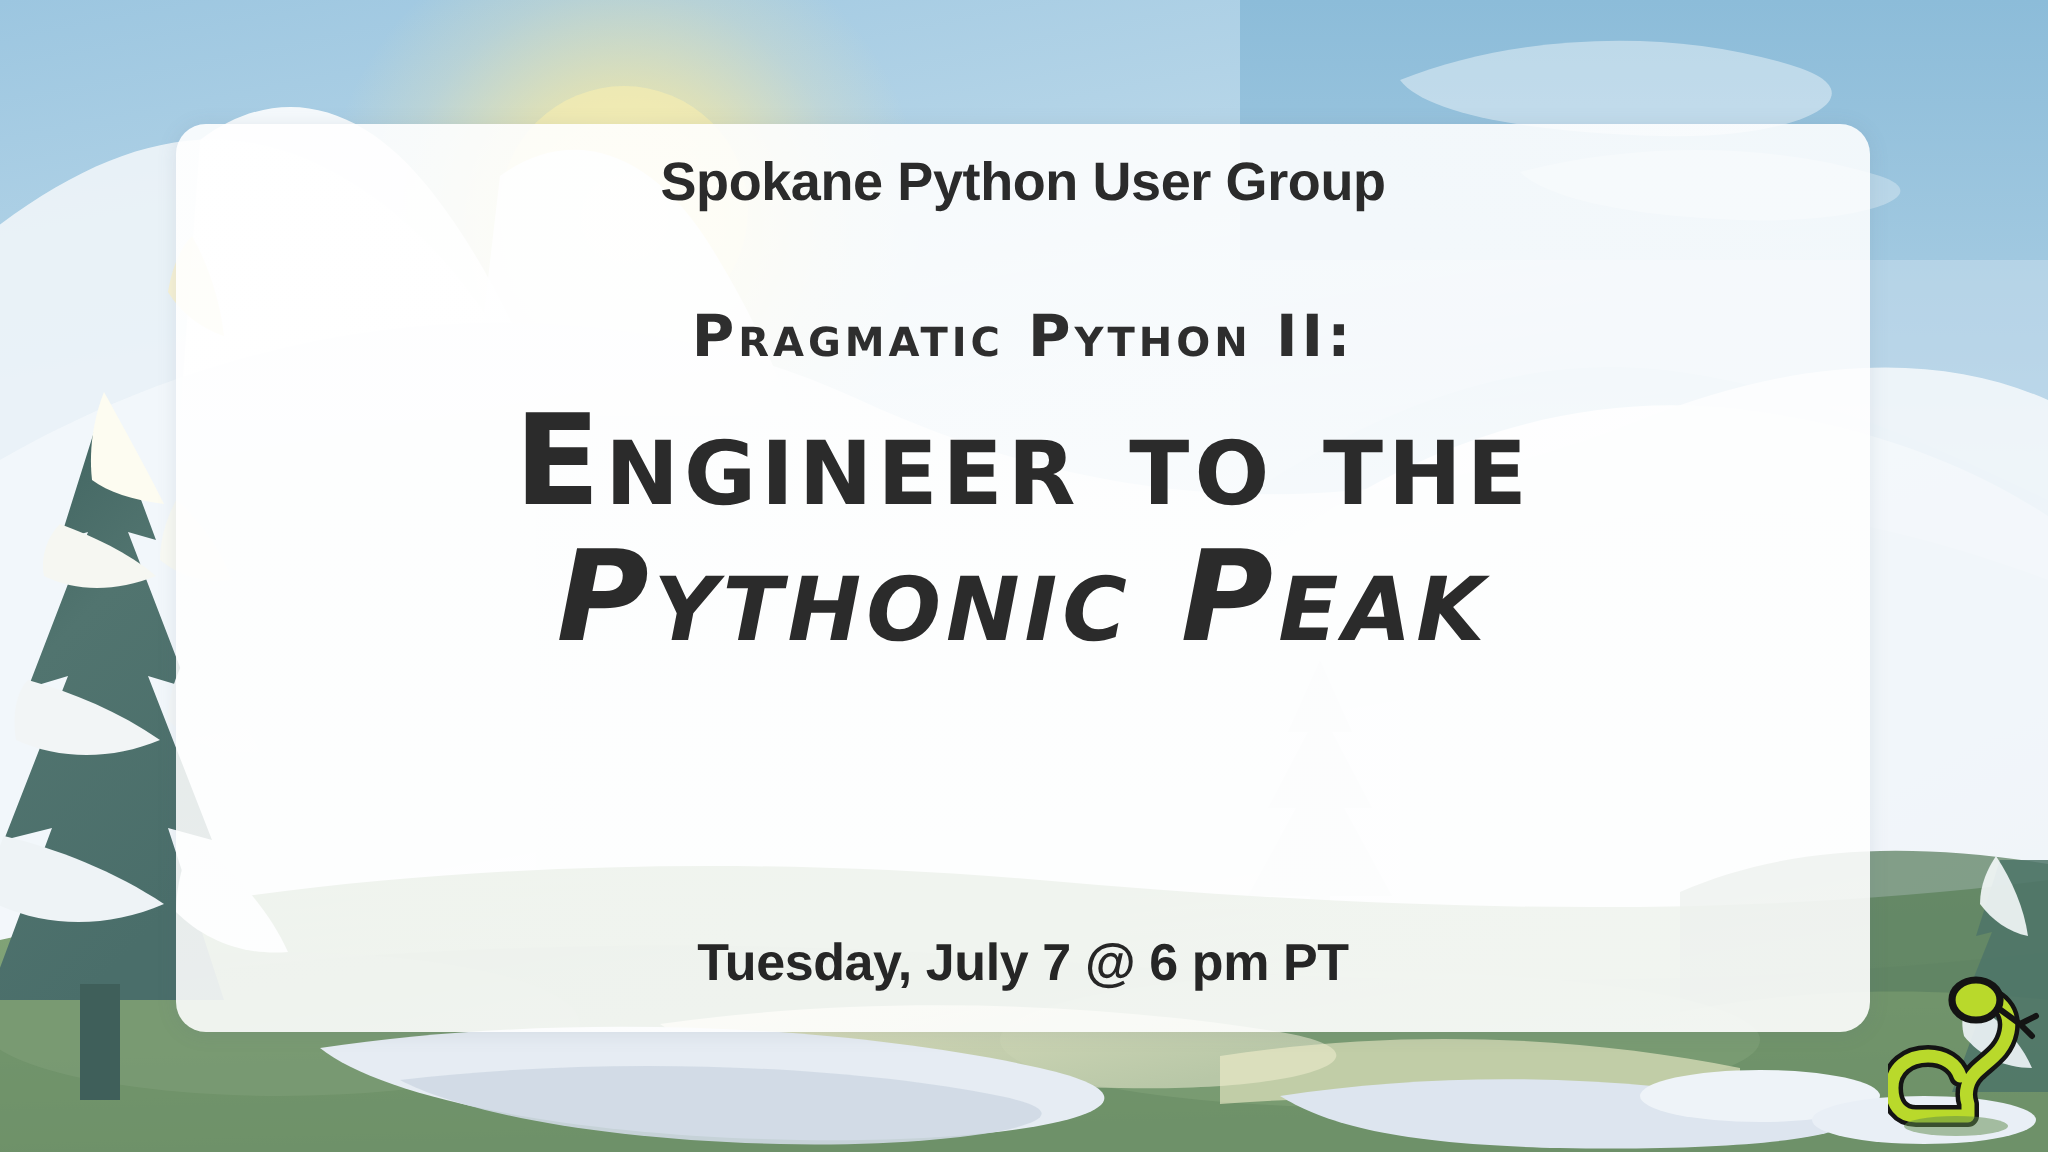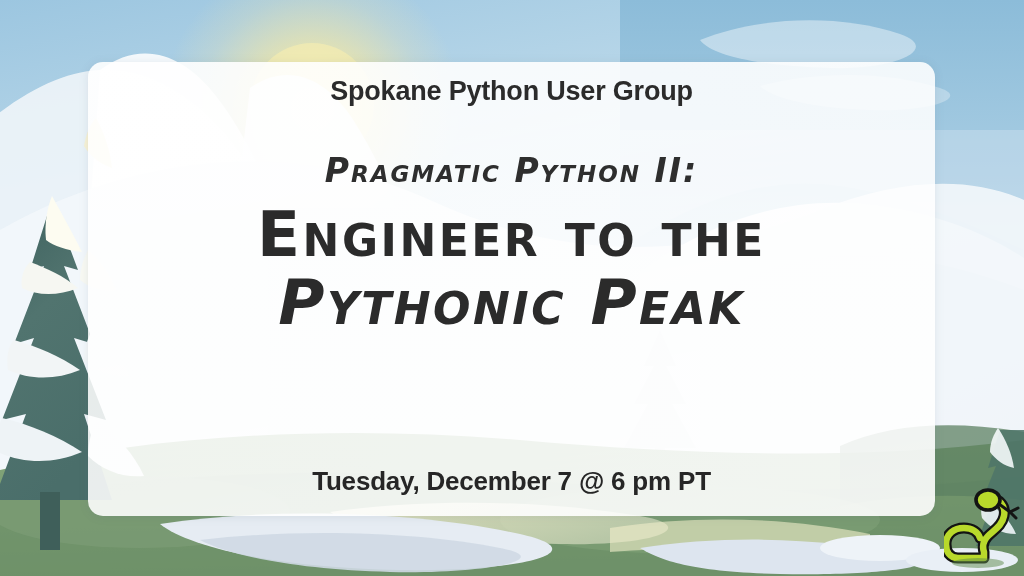--- a/index.html
+++ b/index.html
@@ -62,27 +62,26 @@
   .title-block {
     position: absolute;
     left: 0; right: 0;
     top: 92px;
     text-align: center;
   }
 
   .title-series {
     font-family: "DejaVu Sans", sans-serif;
     font-weight: bold;
-    font-size: 33px;
+    font-size: 29px;
     font-variant: small-caps;
     letter-spacing: 2.0px;
     color: #2e2e2e;
     line-height: 1.0;
     white-space: nowrap;
-    font-style: italic;
   }
 
   .title-main {
     margin-top: 14px;
     font-family: "DejaVu Sans", sans-serif;
     font-weight: bold;
     font-size: 63px;
     font-variant: small-caps;
     letter-spacing: 2.5px;
     color: #2b2b2b;
@@ -240,21 +239,21 @@
 
     <div class="title-block">
       <div class="title-series">Pragmatic Python II:</div>
       <div class="title-main">
         <span class="line1">Engineer to the</span>
         <span class="line2">Pythonic Peak</span>
       </div>
     </div>
 
     <div class="details">
-      <span class="line">Tuesday, December 7 @ 6 pm PT</span>
+      <span class="line">Tuesday, July 7 @ 6 pm PT</span>
     </div>
   </div>
 
   <svg id="snake-logo" viewBox="0 0 76 88" xmlns="http://www.w3.org/2000/svg">
 
     <path d="M44,14 C56,14 62,22 60,32 C58,42 50,46 44,52 C40,56 38,62 40,68
              L40,74 L14,74 C6,74 2,68 2,60 C2,50 10,44 20,44 C28,44 34,48 36,54" fill="none" stroke="#141414" stroke-width="11" stroke-linecap="round" stroke-linejoin="round"></path>
     <path d="M44,14 C56,14 62,22 60,32 C58,42 50,46 44,52 C40,56 38,62 40,68
              L40,74 L14,74 C6,74 2,68 2,60 C2,50 10,44 20,44 C28,44 34,48 36,54" fill="none" stroke="#b9d92b" stroke-width="6.5" stroke-linecap="round" stroke-linejoin="round"></path>
 

